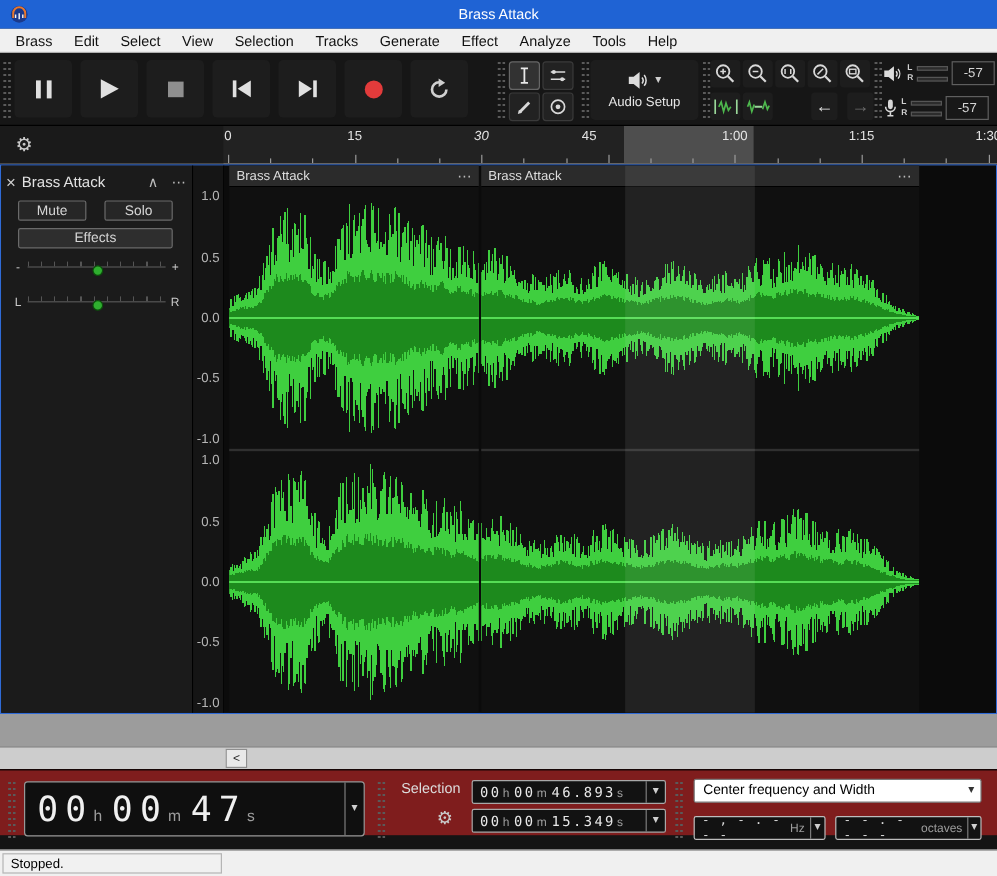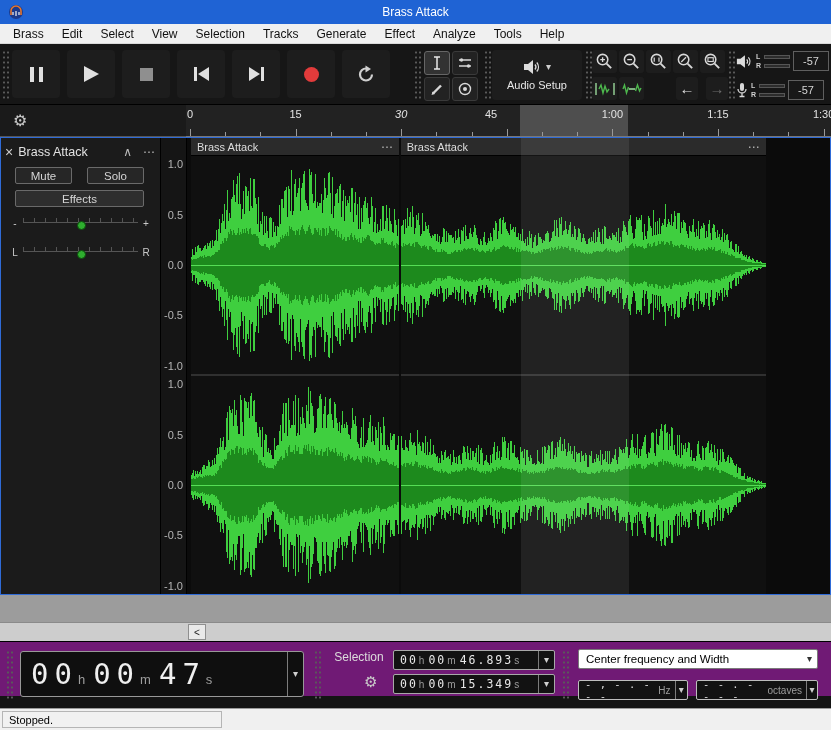--- a/index.html
+++ b/index.html
@@ -86,21 +86,21 @@
   .clip-kebab{color:#bbb;font-size:12px;cursor:pointer}
   .ch-divider{height:2px;background:#303030}
   .wave-sel{position:absolute;top:0;height:456px;background:rgba(255,255,255,0.08);pointer-events:none}
 
   
   .belowband{position:absolute;top:595px;left:0;right:0;height:27px;background:#9c9c9c}
   .hscroll{position:absolute;top:622px;left:0;right:0;height:19px;background:#cdcdcd;border-top:1px solid #8a8a8a}
   .hs-btn{position:absolute;left:188px;top:1px;width:18px;height:16px;background:#e9e9e9;border:1px solid #8f8f8f;font-size:10px;color:#222;display:flex;align-items:center;justify-content:center;cursor:pointer}
 
   
-  .seltoolbar{position:absolute;top:641px;left:0;right:0;height:55px;background:#701a75;border-top:1px solid #000}
+  .seltoolbar{position:absolute;top:641px;left:0;right:0;height:55px;background:#7f1d1d;border-top:1px solid #000}
   .seltoolbar .grip{top:8px;height:50px}
   .timebox{position:absolute;left:20px;top:9px;width:284px;height:46px;background:#0f0f0f;border:1px solid #989898;border-radius:3px;display:flex;align-items:center;padding-left:10px;cursor:text}
   .digits{flex:1;display:flex;align-items:baseline}
   .tb-val{font-family:"DejaVu Sans Mono",monospace;font-size:29px;color:#efefef;letter-spacing:6px}
   .tb-unit{font-size:13px;color:#9d9d9d;margin:0 8px 0 0}
   .box-caret{align-self:stretch;width:16px;border-left:1px solid #7c7c7c;display:flex;align-items:center;justify-content:center;color:#c4c4c4;font-size:10px;cursor:pointer}
   .sel-label{position:absolute;left:330px;top:8px;width:58px;text-align:center;color:#dcdcdc;font-size:12px}
   .sel-gear{position:absolute;left:364px;top:31px;color:#c9c9c9;font-size:15px;cursor:pointer}
   .nfield{position:absolute;height:20px;background:#121212;border:1px solid #a8a8a8;border-radius:2px;display:flex;align-items:center;padding-left:6px;cursor:text}
   .nf-val{font-family:"DejaVu Sans Mono",monospace;font-size:11.5px;color:#e8e8e8;letter-spacing:2px}
@@ -546,15 +546,15 @@
     <div class="nfield ufield" style="left:696px;top:38px;width:122px">
       <span class="uf-val">- - . - - - -</span>
       <span class="nf-unit">octaves</span>
       <span class="box-caret">
           <span class="caret">▾</span>
         </span>
     </div>
   </div>
 
   <div class="statusbar">
-    <div class="scell" style="left:2px;width:220px">Stopped.</div>
+    <div class="scell" style="left:2px;width:183px">Stopped.</div>
   </div>
 </div>
 
 </body></html>

